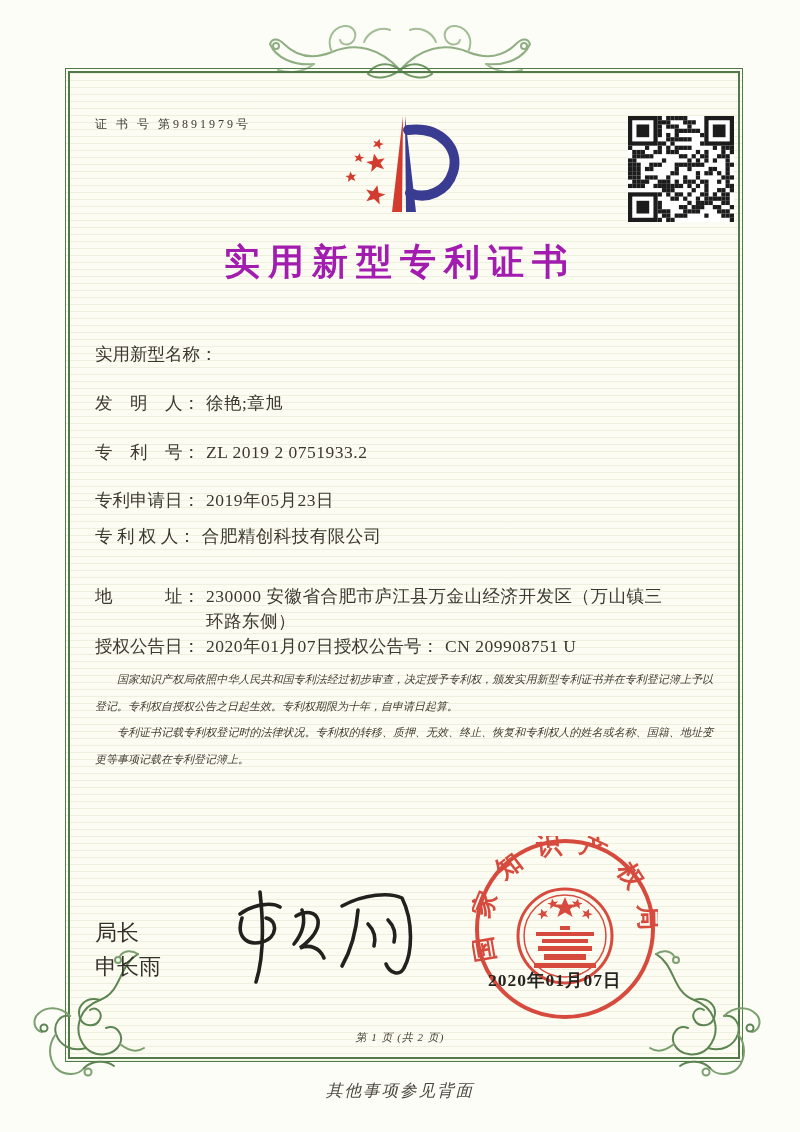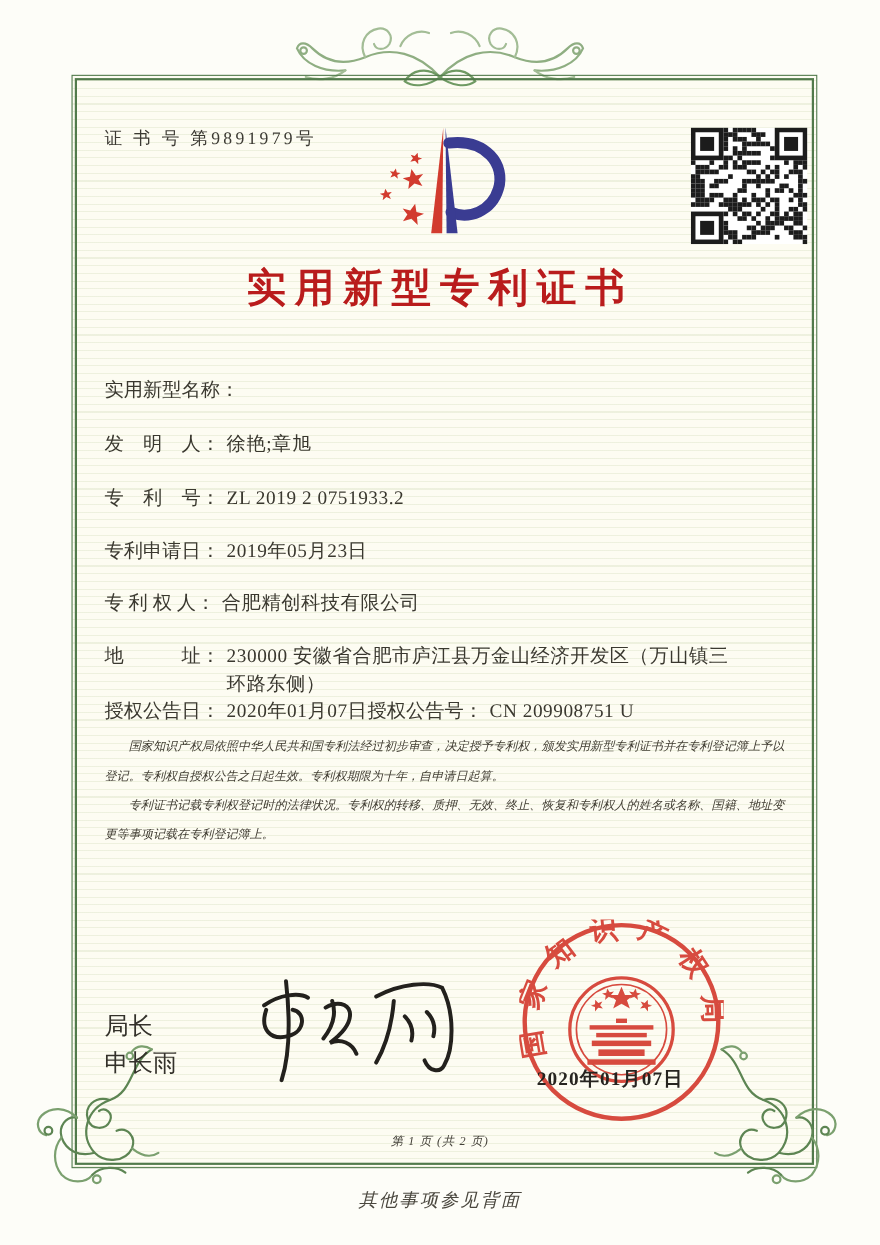--- a/index.html
+++ b/index.html
@@ -17,24 +17,24 @@
       rgba(255,255,255,0) 1px, rgba(255,255,255,0) 7px);
   }
   .frame{
     position:absolute;left:65px;top:68px;width:678px;height:994px;
     border:1px solid #517a4b;box-sizing:border-box;pointer-events:none;
   }
   .frame-inner{
     position:absolute;inset:2px;border:2px solid #517a4b;
   }
   .abs{position:absolute;}
-  .cert-no{left:95px;top:116px;font-size:16px;letter-spacing:3px;color:#3c3a33;}
+  .cert-no{left:95px;top:116px;font-size:12px;letter-spacing:3px;color:#3c3a33;}
   .title{
     left:0;top:238px;width:100%;text-align:center;
-    font-size:36px;font-weight:700;letter-spacing:8px;color:#b91c1c;
+    font-size:36px;font-weight:700;letter-spacing:8px;color:#a21caf;
   }
   .row{left:95px;width:620px;font-size:17.5px;color:#3a382f;line-height:25px;display:flex;}
   .row .lbl{white-space:pre;flex:0 0 auto;text-align:right;}
   .row .val{margin-left:6px;max-width:480px;letter-spacing:0.5px;}
   .grant-pair{display:flex;}
   .paras{
     left:95px;top:666px;width:618px;font-size:11px;line-height:26.5px;
     font-style:italic;color:#403c32;text-align:justify;
   }
   .paras p{margin:0;text-indent:2em;}
@@ -388,21 +388,21 @@
     <span class="val">徐艳;章旭</span>
   </div>
   <div class="abs row" style="top:440px">
     <span class="lbl">专　利　号：</span>
     <span class="val">ZL 2019 2 0751933.2</span>
   </div>
   <div class="abs row" style="top:488px">
     <span class="lbl">专利申请日：</span>
     <span class="val">2019年05月23日</span>
   </div>
-  <div class="abs row" style="top:536px">
+  <div class="abs row" style="top:524px">
     <span class="lbl">专 利 权 人：</span>
     <span class="val">合肥精创科技有限公司</span>
   </div>
   <div class="abs row" style="top:584px">
     <span class="lbl">地　　　址：</span>
     <span class="val" style="max-width:462px">230000 安徽省合肥市庐江县万金山经济开发区（万山镇三环路东侧）</span>
   </div>
   <div class="abs row" style="top:634px">
     <span class="grant-pair">
       <span class="lbl">授权公告日：</span>

